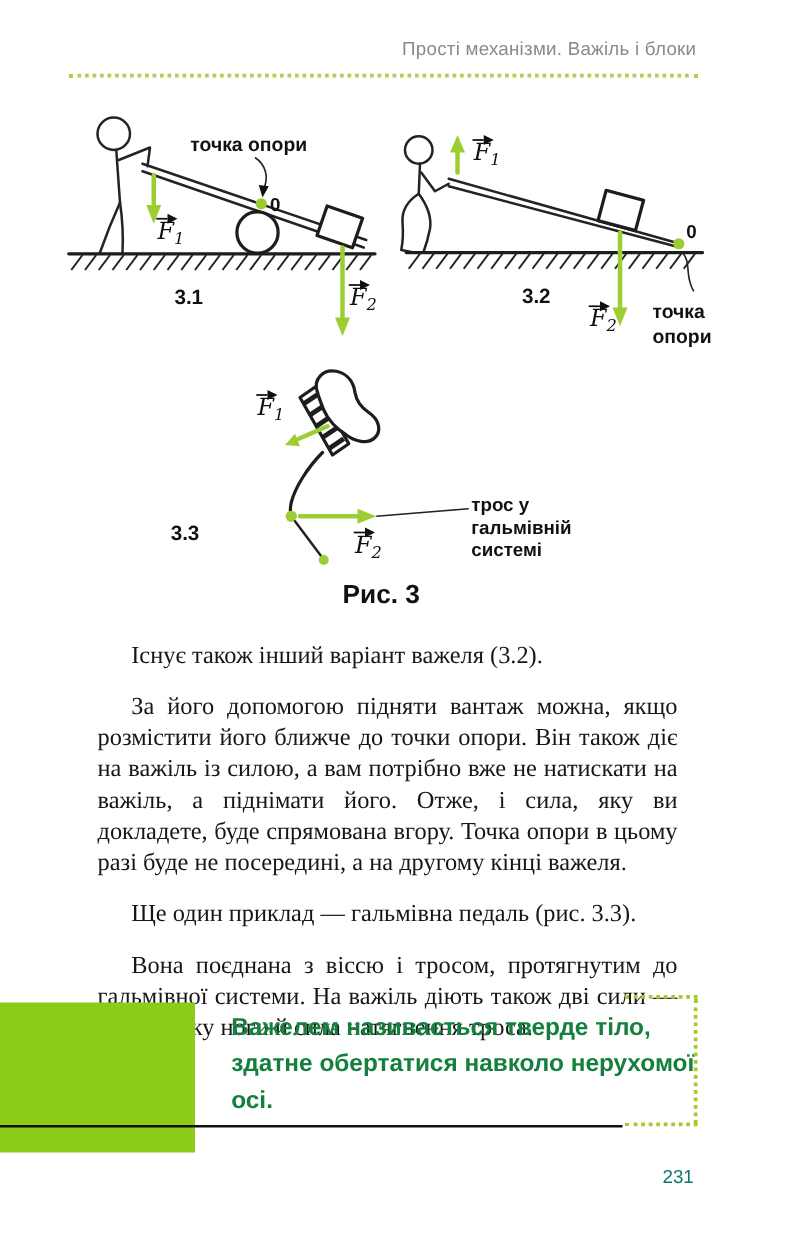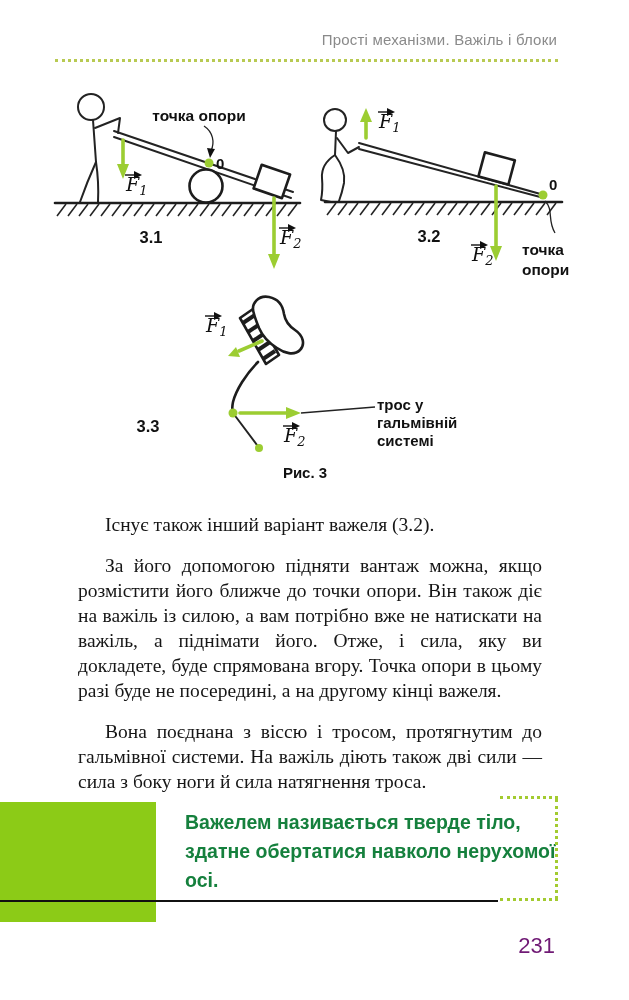--- a/index.html
+++ b/index.html
@@ -3,31 +3,31 @@
 <meta charset="utf-8">
 <style>
   html,body{margin:0;padding:0;background:#ffffff}
   .page{position:relative;width:629px;height:1000px;background:#ffffff;overflow:hidden;
         font-family:"Liberation Sans",sans-serif;color:#1c1c1c}
   .running-head{position:absolute;top:31px;right:72px;font-size:15px;color:var(--muted,#8a8a8a);letter-spacing:.2px}
   .header-rule{position:absolute;top:59px;left:55px;width:503px;border-top:3px dotted var(--dots-header,#b8ca52)}
   .figures-svg{position:absolute;top:0;left:0}
   .fulcrum-label-32{position:absolute;left:522px;top:240px;width:56px;font-weight:bold;font-size:15.5px;line-height:20px;color:#111}
   .cable-label{position:absolute;left:377px;top:396px;width:125px;font-weight:bold;font-size:15px;line-height:18px;color:#111}
-  .figure-caption{position:absolute;left:230px;top:464px;width:150px;text-align:center;font-weight:bold;font-size:15px;color:#111}
+  .figure-caption{position:absolute;left:230px;top:464px;width:150px;text-align:center;font-weight:bold;font-size:21px;color:#111}
   .body-text{position:absolute;left:62px;top:496px;width:496px;font-family:"Liberation Serif",serif;
              font-size:19.5px;line-height:25px;color:#161616;text-align:justify}
   .body-text p{margin:16px;text-indent:27px}
   .callout-green{position:absolute;left:0;top:802px;width:156px;height:120px;background:var(--accent,#8ccb17)}
   .callout-text{position:absolute;left:185px;top:808px;width:378px;font-weight:bold;font-size:19.5px;line-height:29px;color:#15803d}
   .dots-top{position:absolute;left:500px;top:796px;width:58px;border-top:3.5px dotted var(--dots-callout,#a3cb30)}
   .dots-right{position:absolute;left:555px;top:799px;height:100px;border-left:3.5px dotted var(--dots-callout,#a3cb30)}
   .dots-bottom{position:absolute;left:500px;top:898px;width:58px;border-top:3.5px dotted var(--dots-callout,#a3cb30)}
   .callout-rule{position:absolute;left:0;top:900px;width:498px;height:2px;background:#111}
-  .page-number{position:absolute;top:933px;right:74px;font-size:22px;color:#701a75}
+  .page-number{position:absolute;top:933px;right:74px;font-size:15px;color:#0f766e}
 
   
   .sk{stroke:#232323;stroke-width:2;fill:none;stroke-linecap:round;stroke-linejoin:round}
   .skb{stroke:#1d1d1d;stroke-width:2.6;fill:none;stroke-linecap:round;stroke-linejoin:round}
   .white{fill:#ffffff}
   .garr{stroke:var(--arrow,#9ccd32);stroke-width:3.6;fill:none;stroke-linecap:round}
   .ghead{fill:var(--arrow,#9ccd32);stroke:none}
   .gdot{fill:var(--arrow,#9ccd32);stroke:none}
   .hl{stroke:#232323;stroke-width:1.6}
   .thin{stroke:#232323;stroke-width:1.3;fill:none}
@@ -221,20 +221,21 @@
     </g>
   </svg>
 
   <div class="fulcrum-label-32">точка опори</div>
   <div class="cable-label">трос у гальмівній системі</div>
   <div class="figure-caption">Рис. 3</div>
 
   <div class="body-text">
     <p>Існує також інший варіант важеля (3.2).</p>
     <p>За його допомогою підняти вантаж можна, якщо розмістити його ближче до точки опори. Він також діє на важіль із силою, а вам потрібно вже не натискати на важіль, а піднімати його. Отже, і сила, яку ви докладете, буде спрямована вгору. Точка опори в цьому разі буде не посередині, а на другому кінці важеля.</p>
+    <p>Ще один приклад — гальмівна педаль (рис. 3.3).</p>
     <p>Вона поєднана з віссю і тросом, протягнутим до гальмівної системи. На важіль діють також дві сили — сила з боку ноги й сила натягнення троса.</p>
   </div>
 
   <div class="callout-green"></div>
   <div class="callout-text">Важелем називається тверде тіло, здатне обертатися навколо нерухомої осі.</div>
   <div class="dots-top"></div>
   <div class="dots-right"></div>
   <div class="dots-bottom"></div>
   <div class="callout-rule"></div>
 

